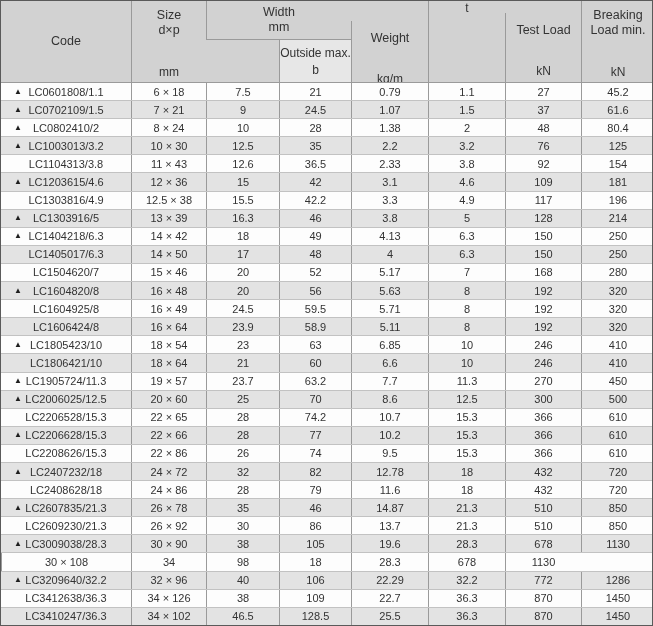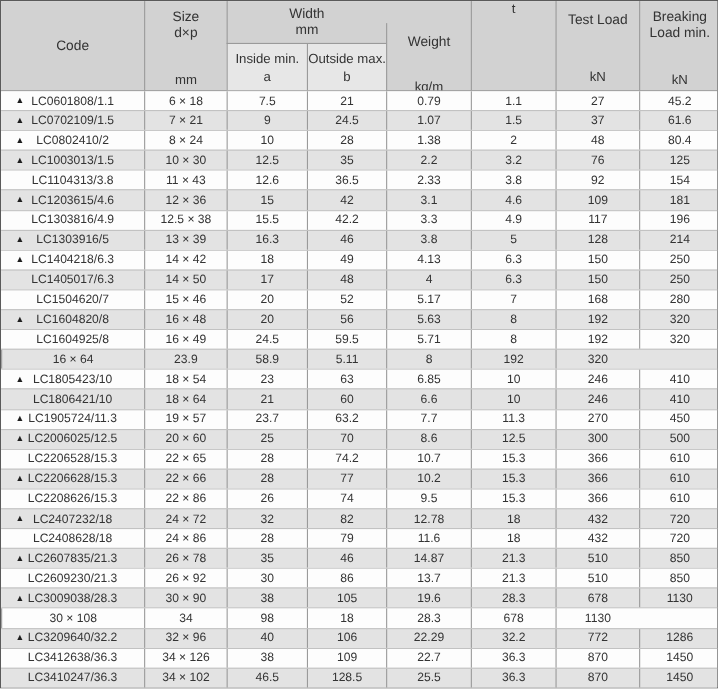--- a/index.html
+++ b/index.html
@@ -47,21 +47,21 @@
   .h-size { grid-column: 2; }
   .h-width-top {
     grid-column: 3 / 5; grid-row: 1;
     border-bottom: 1px solid var(--grid-line);
     justify-content: center;
   }
   .h-inside  { grid-column: 3; grid-row: 2; background: var(--subheader-bg); }
   .h-outside { grid-column: 4; grid-row: 2; background: var(--subheader-bg); align-items: center; }
   .h-weight   { grid-column: 5; margin-top: 20px; }
   .h-limit    { grid-column: 6; }
-  .h-test     { grid-column: 7; }
+  .h-test     { grid-column: 7; margin-top: 12px; }
   .h-breaking { grid-column: 8; }
   .h-label { padding-top: 10px; font-size: 12.5px; line-height: 1.22; }
   .h-label.two-line { padding-top: 7px; }
   .h-label.tight { padding-top: 6px; font-size: 12px; }
   .h-label.center-block { padding-top: 0; }
   .h-unit { padding-bottom: 5px; font-size: 12px; }
   
   .tbody { flex: 1; display: flex; flex-direction: column; }
   .row {
     flex: 1;
@@ -106,24 +106,20 @@
       <div class="h-unit">mm</div>
     </div>
 
     <div class="h-cell h-width-top">
       <div class="h-label center-block">
         <div>Width</div>
         <div>mm</div>
       </div>
     </div>
 
-    <div class="h-cell h-inside">
-      <div class="h-label tight">Inside min.</div>
-      <div class="h-unit">a</div>
-    </div>
 
     <div class="h-cell h-outside">
       <div class="h-label tight">Outside max.</div>
       <div class="h-unit">b</div>
     </div>
 
     <div class="h-cell h-weight span-rows">
       <div class="h-label">Weight</div>
       <div class="h-unit">kg/m</div>
     </div>
@@ -182,21 +178,21 @@
     <div class="cell">10</div>
     <div class="cell">28</div>
     <div class="cell">1.38</div>
     <div class="cell">2</div>
     <div class="cell">48</div>
     <div class="cell">80.4</div>
   </div>
       <div class="row alt">
     <div class="cell no-left">
       <span class="marker">▲</span>
-      <span>LC1003013/1.5</span>
+      <span>LC1003013/3.2</span>
     </div>
     <div class="cell">10 × 30</div>
     <div class="cell">12.5</div>
     <div class="cell">35</div>
     <div class="cell">2.2</div>
     <div class="cell">3.2</div>
     <div class="cell">76</div>
     <div class="cell">125</div>
   </div>
       <div class="row">
@@ -310,20 +306,24 @@
     </div>
     <div class="cell">16 × 49</div>
     <div class="cell">24.5</div>
     <div class="cell">59.5</div>
     <div class="cell">5.71</div>
     <div class="cell">8</div>
     <div class="cell">192</div>
     <div class="cell">320</div>
   </div>
       <div class="row alt">
+    <div class="cell no-left">
+      <span class="marker"></span>
+      <span>LC1606424/8</span>
+    </div>
     <div class="cell">16 × 64</div>
     <div class="cell">23.9</div>
     <div class="cell">58.9</div>
     <div class="cell">5.11</div>
     <div class="cell">8</div>
     <div class="cell">192</div>
     <div class="cell">320</div>
   </div>
       <div class="row">
     <div class="cell no-left">

